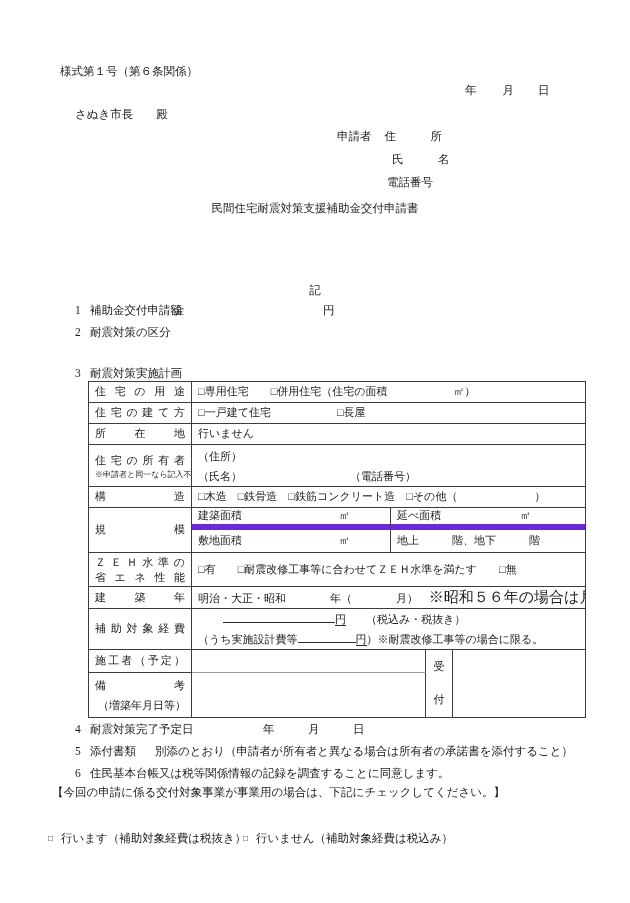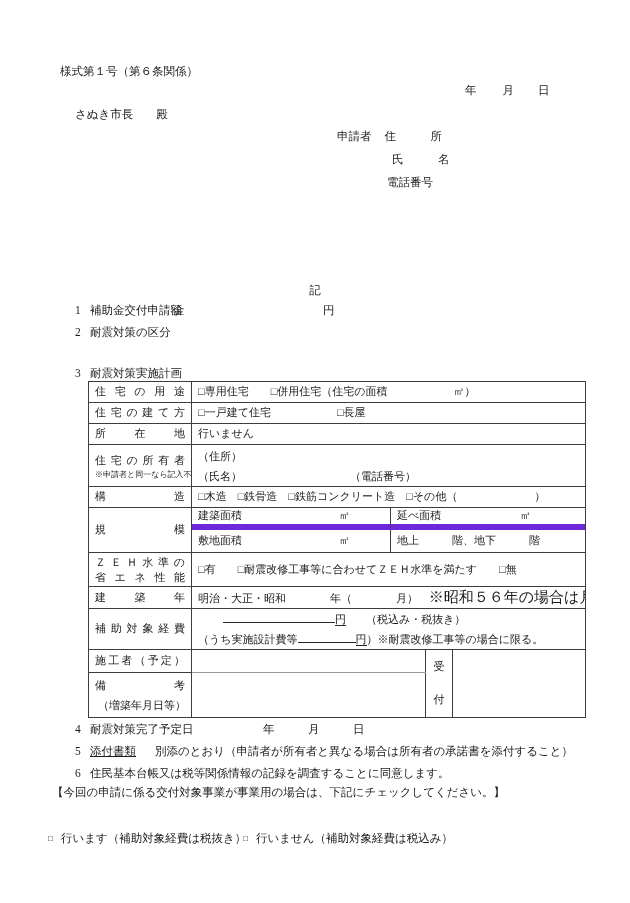--- a/index.html
+++ b/index.html
@@ -46,20 +46,21 @@
   </div>
 
   <div class="abs" style="left:75px;top:107px;">さぬき市長　　殿</div>
 
   <div class="abs" style="left:337px;top:129px;">
     <span>申請者</span><span style="display:inline-block;width:13px;"></span><span>住　　　所</span>
   </div>
   <div class="abs" style="left:392px;top:152px;">氏　　　名</div>
   <div class="abs" style="left:387px;top:175px;">電話番号</div>
 
+  <div class="ctr" style="top:201px;">民間住宅耐震対策支援補助金交付申請書</div>
 
 
   <div class="ctr" style="top:283px;">記</div>
 
   <div>
     <span class="abs" style="left:75px;top:303px;">1</span>
     <span class="abs" style="left:90px;top:303px;">補助金交付申請額</span>
     <span class="abs" style="left:173px;top:303px;">金</span>
     <span class="abs" style="left:323px;top:303px;">円</span>
   </div>
@@ -190,21 +191,21 @@
   <div>
     <span class="abs" style="left:75px;top:722px;">4</span>
     <span class="abs" style="left:90px;top:722px;">耐震対策完了予定日</span>
     <span class="abs" style="left:263px;top:722px;">年</span>
     <span class="abs" style="left:308px;top:722px;">月</span>
     <span class="abs" style="left:353px;top:722px;">日</span>
   </div>
 
   <div>
     <span class="abs" style="left:75px;top:744px;">5</span>
-    <span class="abs" style="left:90px;top:744px;text-decoration:underline;">添付書類</span>
+    <span class="abs" style="left:90px;top:744px;">添付書類</span>
     <span class="abs" style="left:155px;top:744px;">別添のとおり（申請者が所有者と異なる場合は所有者の承諾書を添付すること）</span>
   </div>
 
   <div>
     <span class="abs" style="left:75px;top:766px;">6</span>
     <span class="abs" style="left:90px;top:766px;">住民基本台帳又は税等関係情報の記録を調査することに同意します。</span>
   </div>
 
   <div class="abs" style="left:52px;top:785px;">【今回の申請に係る交付対象事業が事業用の場合は、下記にチェックしてください。】</div>
 

